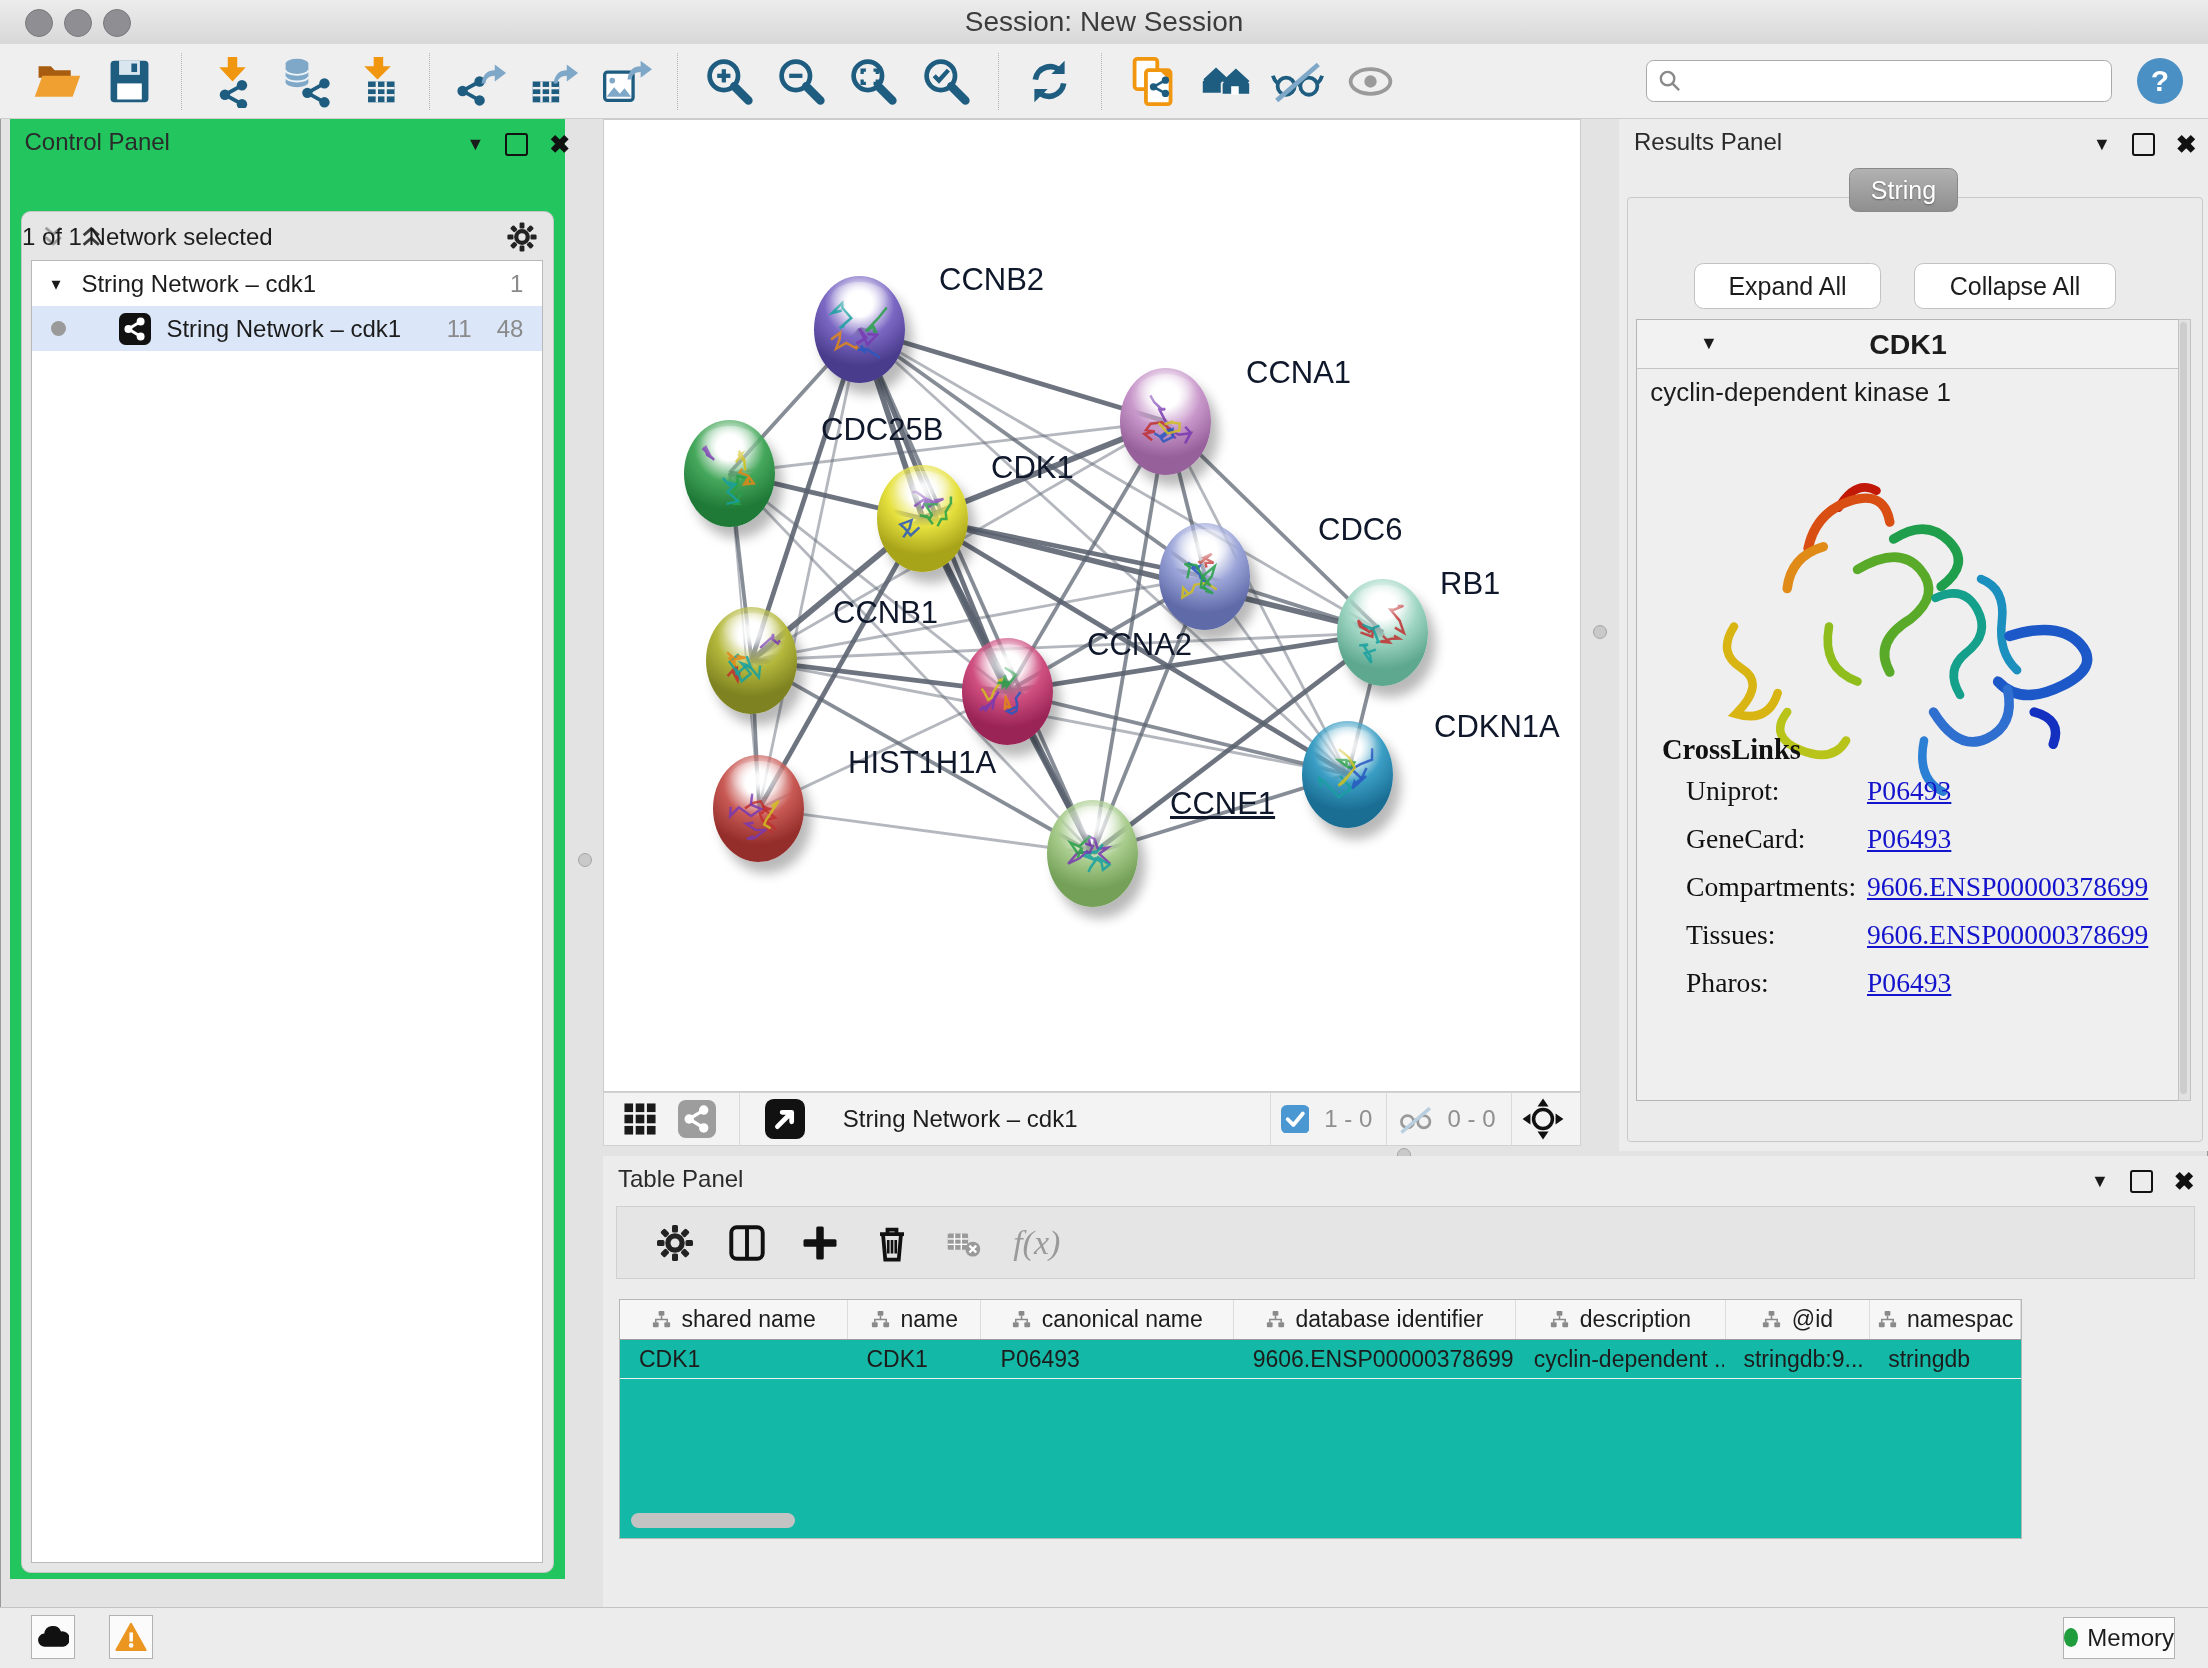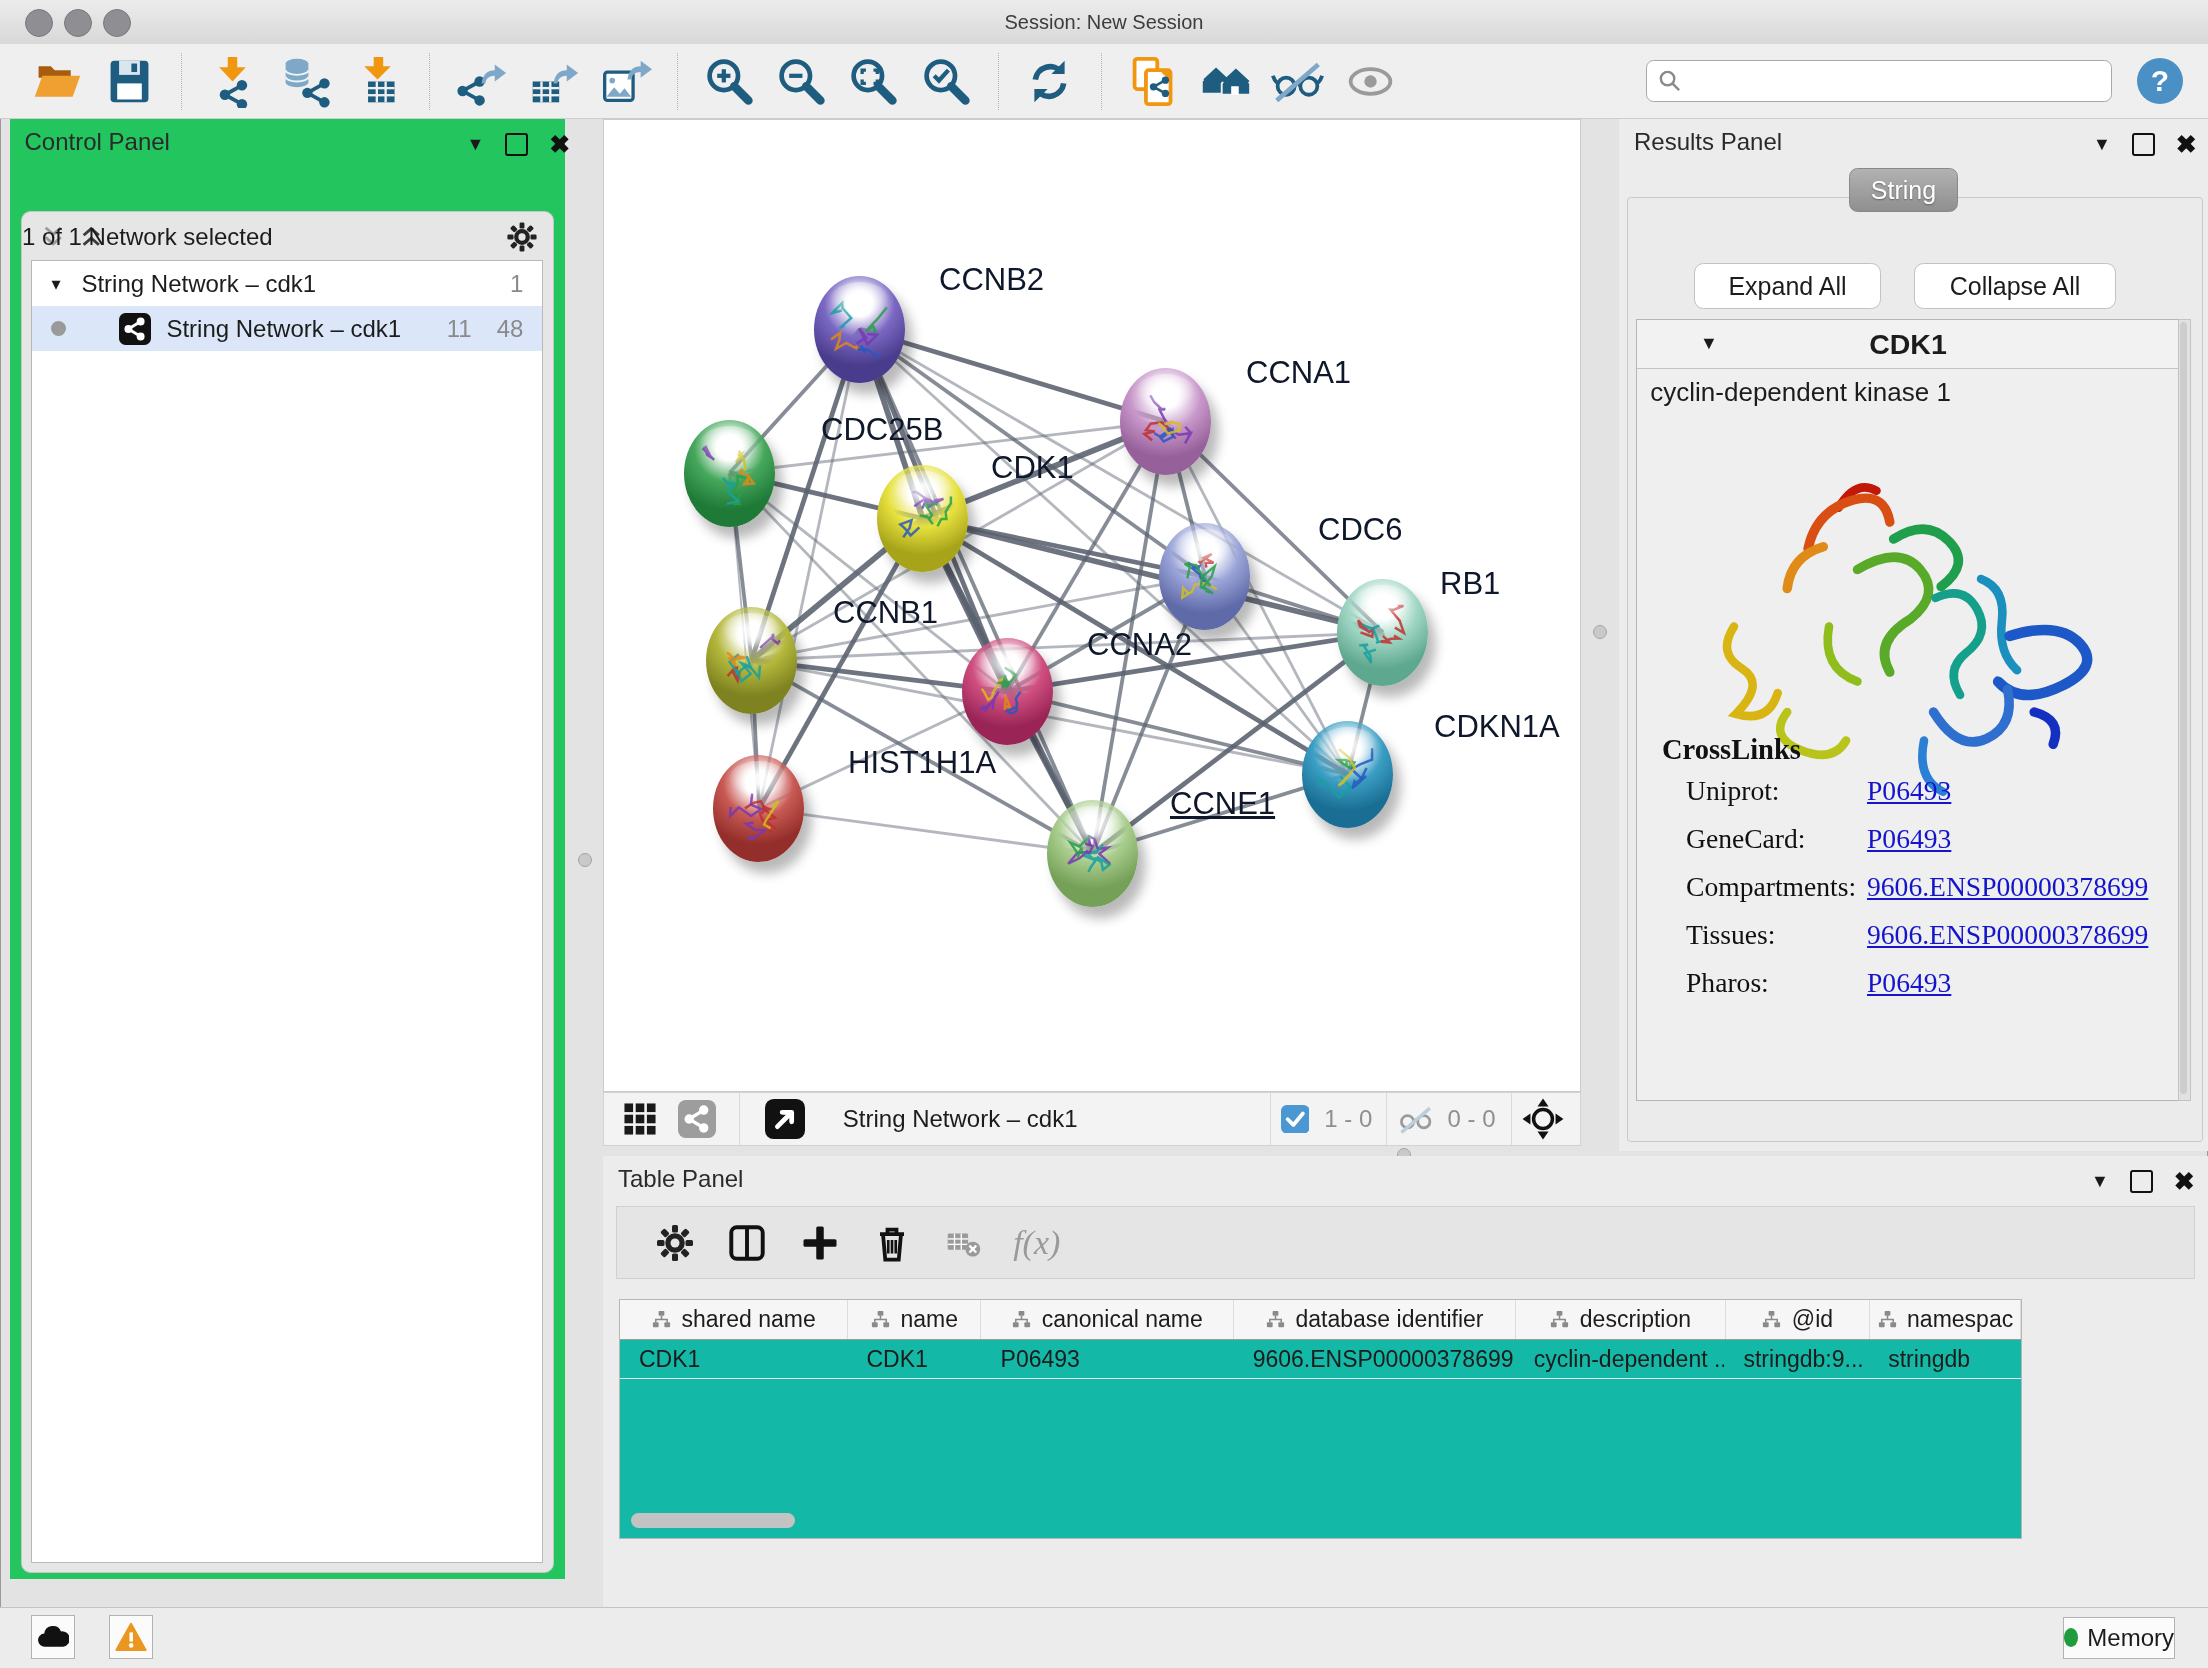--- a/index.html
+++ b/index.html
@@ -3,21 +3,21 @@
 <meta charset="utf-8">
 <style>
   html,body{margin:0;padding:0}
   body{width:2208px;height:1668px;position:relative;background:#e3e3e3;
        font-family:"Liberation Sans",sans-serif;color:#1c1c1c;overflow:hidden;
        box-shadow:inset 0 0 0 1px #9a9a9a}
   .abs{position:absolute}
   
   #titlebar{left:0;top:0;width:2208px;height:44px;
     background:linear-gradient(#ececec,#d8d8d8);border-bottom:1px solid #b4b4b4;
-    display:flex;align-items:center;justify-content:center;font-size:20px;color:#3c3c3c}
+    display:flex;align-items:center;justify-content:center;font-size:28px;color:#3c3c3c}
   .tl{position:absolute;top:8.6px;width:26px;height:26px;border-radius:50%;
       background:#8e8e93;border:1px solid #79797e}
   
   #toolbar{left:0;top:44px;width:2208px;height:75px;background:#efefef;
     border-bottom:1px solid #cdcdcd;display:flex;align-items:center;padding-left:21px;box-sizing:border-box}
   .tbtn{width:59px;height:59px;display:flex;align-items:center;justify-content:center;margin:0 6.7px;cursor:default}
   .tsep{height:57px;border-left:1.9px dotted #b3b3b3;margin:0 15px}
   #searchwrap{margin-left:auto;margin-right:25px;position:relative}
   #search{width:466px;height:42px;border:1px solid #a9a9a9;border-radius:7.6px;background:#fff;
     font-size:23px;padding:0 11.4px 0 46px;box-sizing:border-box;outline:none}

